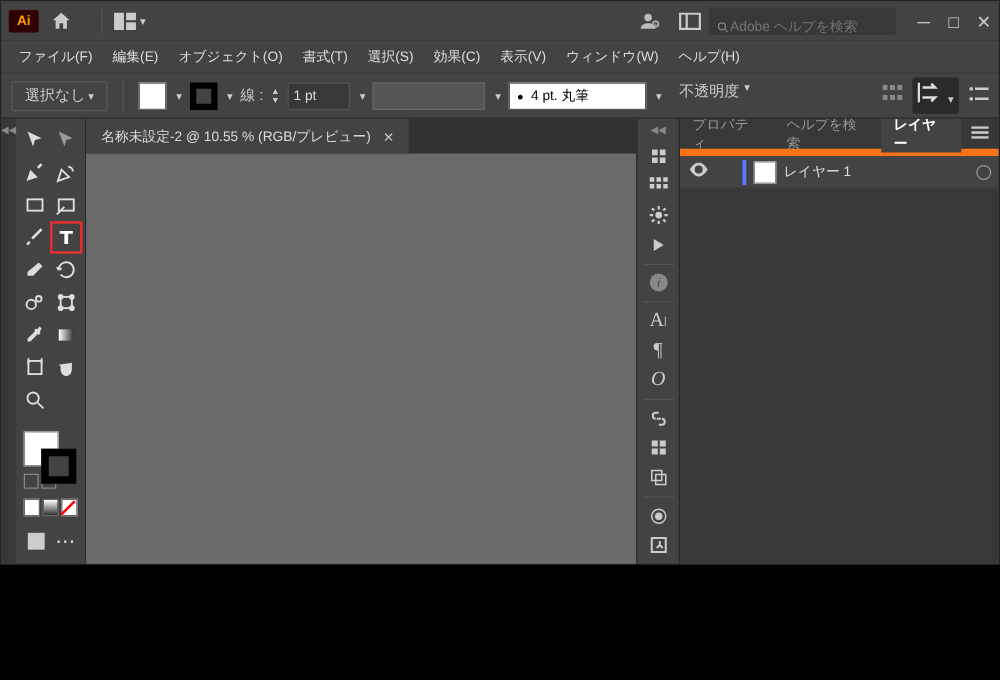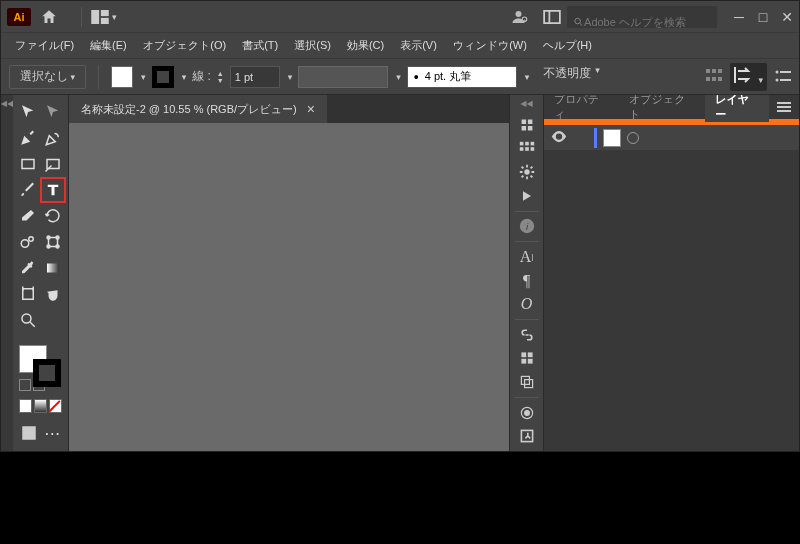--- a/index.html
+++ b/index.html
@@ -414,38 +414,39 @@
           <svg viewBox="0 0 20 20" width="16" fill="none" stroke="#ccc" stroke-width="2">
             <rect x="3" y="3" width="14" height="14"></rect>
             <path d="M8 13l3-3 3 3M11 6v4"></path>
           </svg>
         </div>
     </div>
 
     <div class="right-panels">
       <div class="panel-tabs">
         <div class="panel-tab">プロパティ</div>
-        <div class="panel-tab">オブジェクト</div>
+        <div class="panel-tab">ヘルプを検索</div>
         <div class="panel-tab active">レイヤー</div>
         <div class="panel-menu">
           <svg width="14" height="10" viewBox="0 0 14 10" fill="#ccc">
               <rect y="0" width="14" height="2"></rect>
               <rect y="4" width="14" height="2"></rect>
               <rect y="8" width="14" height="2"></rect>
             </svg>
         </div>
       </div>
       <div class="layer-row">
         <span class="vis-icon">
           <svg viewBox="0 0 20 14" width="16" fill="#ccc">
               <path d="M10 0C5 0 1 7 1 7s4 7 9 7 9-7 9-7-4-7-9-7zm0 11a4 4 0 1 1 0-8 4 4 0 0 1 0 8z"></path>
               <circle cx="10" cy="7" r="2" fill="#434343"></circle>
             </svg>
         </span>
         <span style="width:14px"></span>
         <div class="layer-bar"></div>
         <div class="layer-thumb"></div>
+        <div class="layer-name">レイヤー 1</div>
         <div class="layer-target"></div>
       </div>
     </div>
 
   </div>
 </div>
 
 </body></html>

